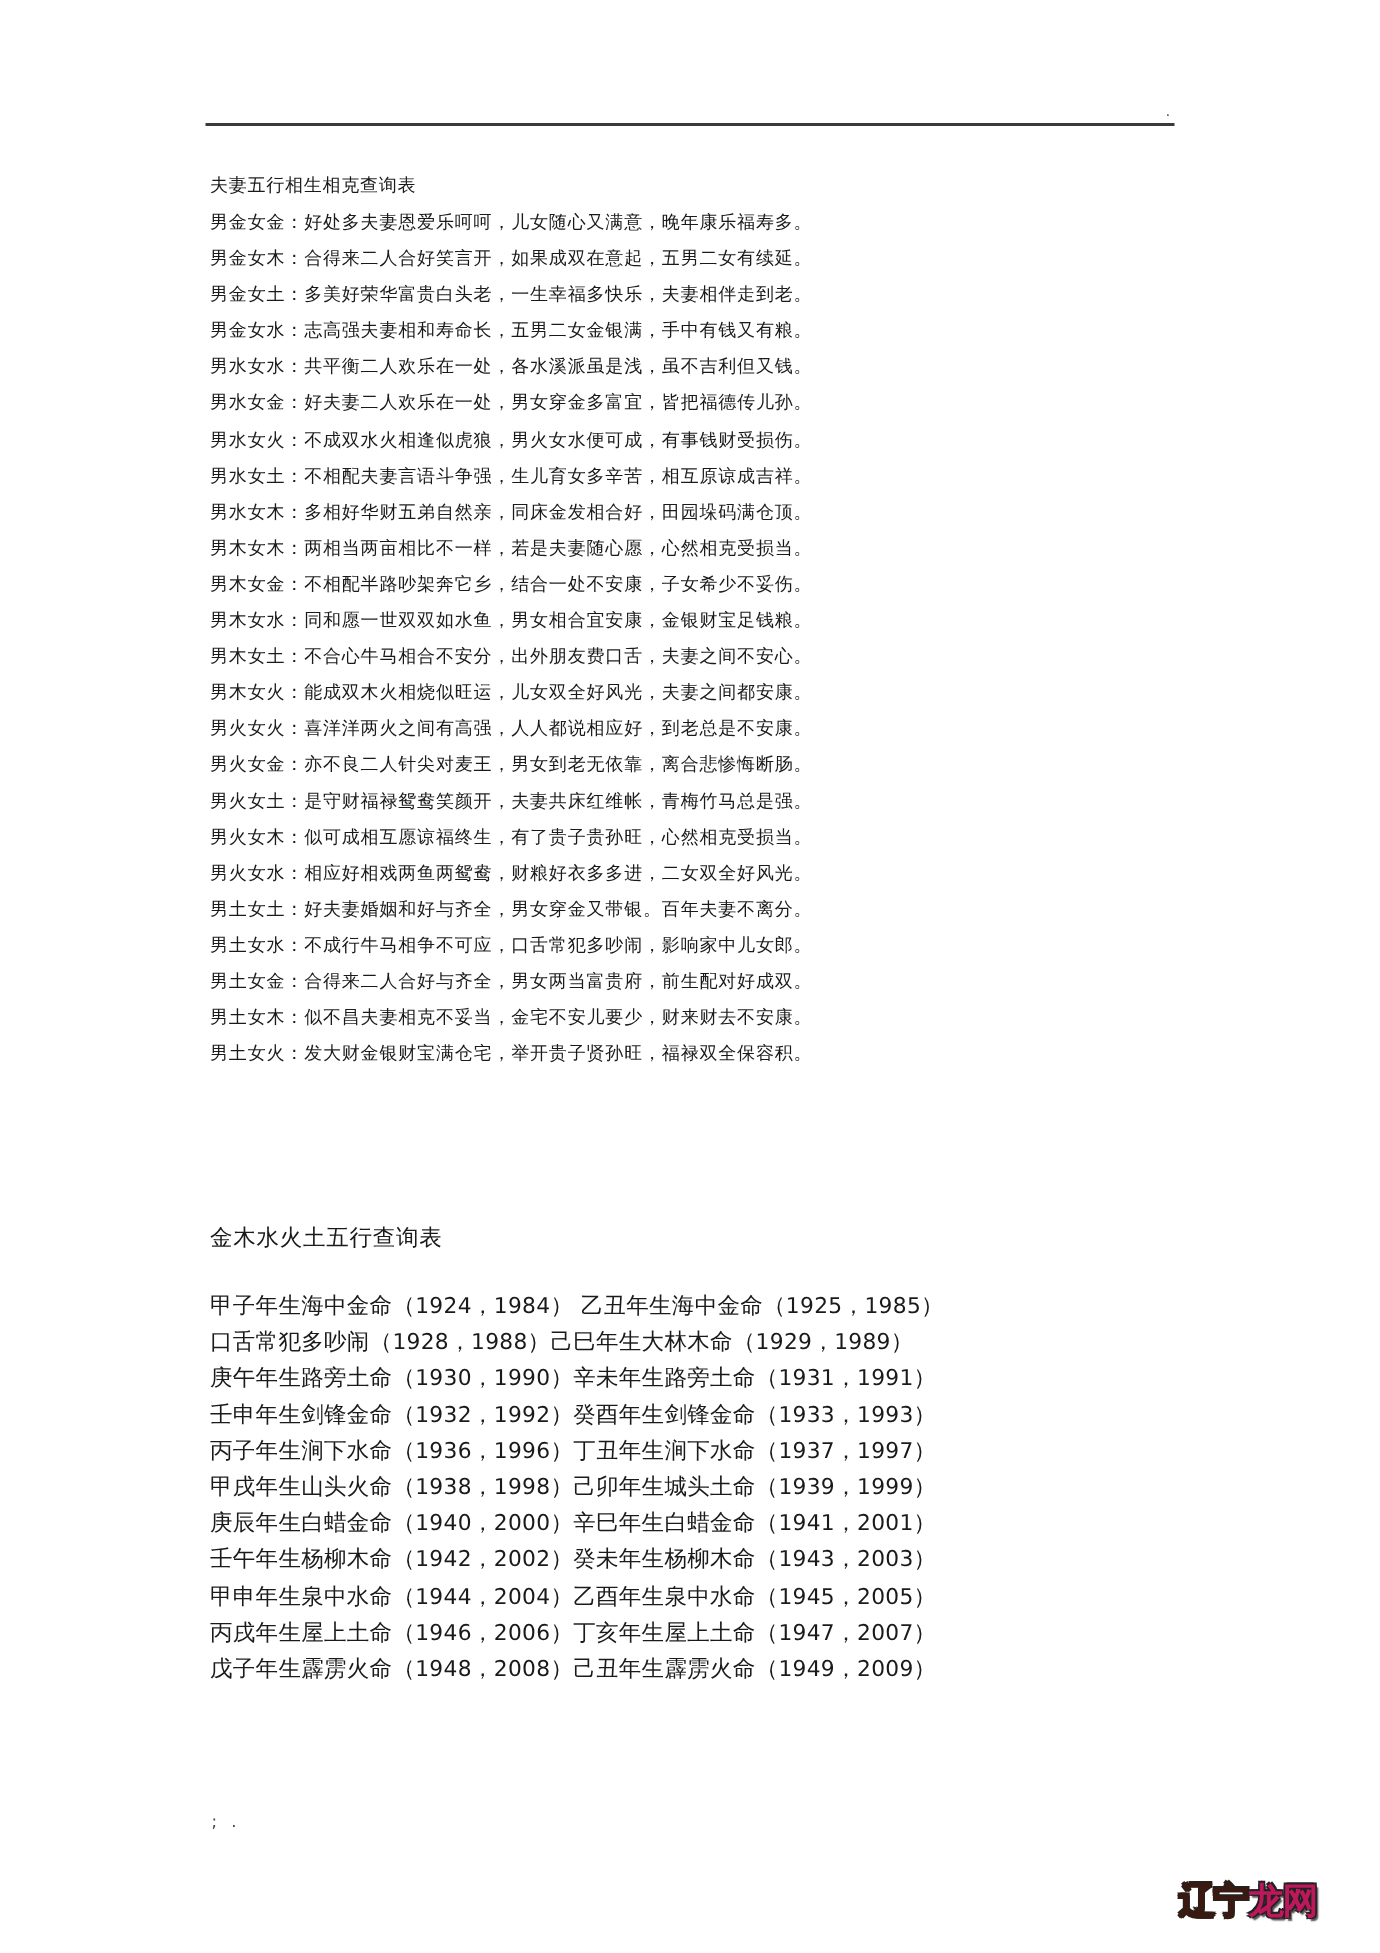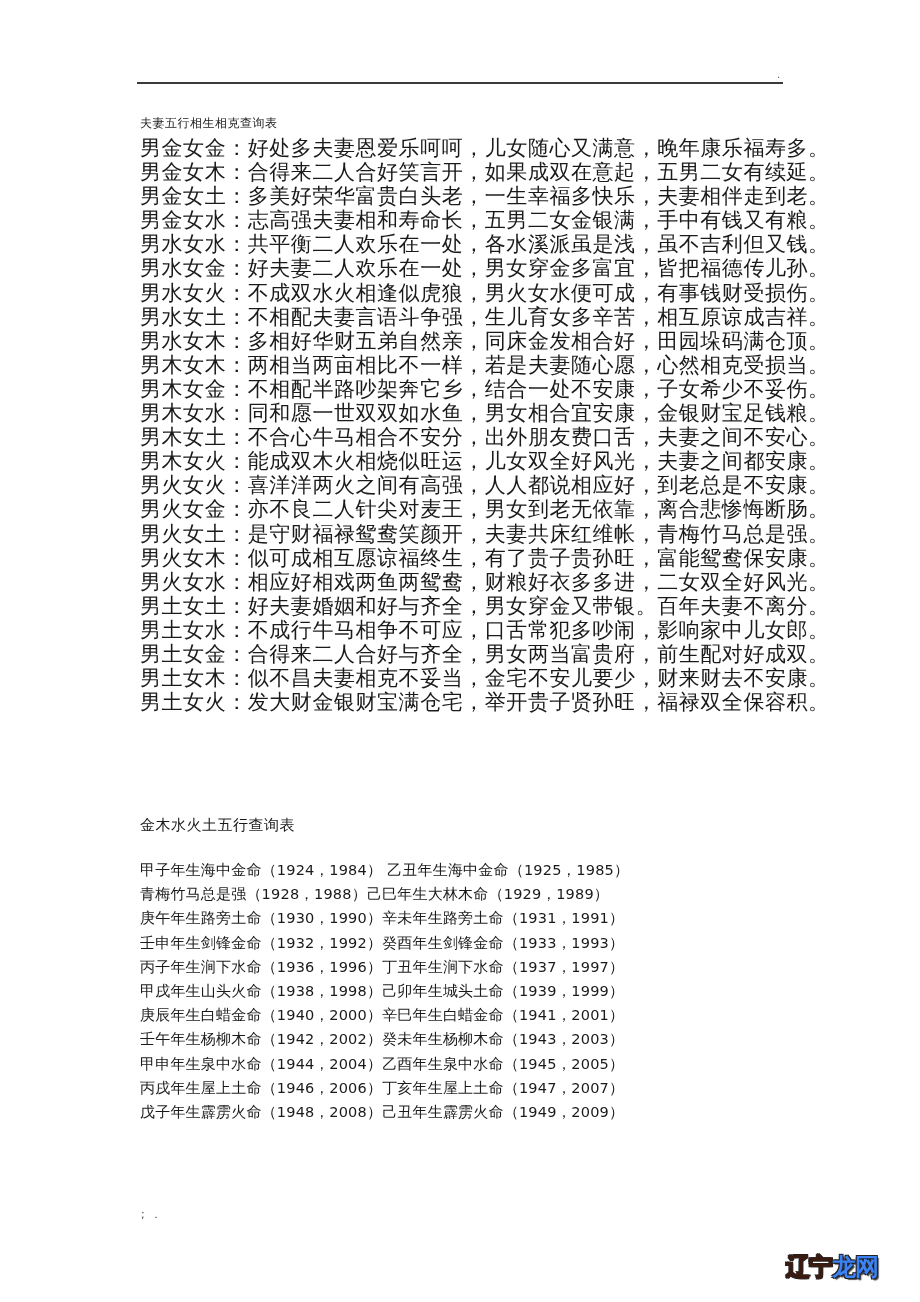--- a/index.html
+++ b/index.html
@@ -50,21 +50,21 @@
     position: absolute;
     left: 140px;
     top: 136px;
     margin: 0;
     padding: 0;
     list-style: none;
   }
   .pair-row {
     height: 24.1px;
     line-height: 24px;
-    font-size: 21px;
+    font-size: 12px;
     white-space: nowrap;
     letter-spacing: 0.55px;
   }
   .pair-key { }
   .year-list {
     position: absolute;
     left: 140px;
     top: 858px;
     margin: 0;
     padding: 0;
@@ -99,21 +99,21 @@
     line-height: 30px;
     letter-spacing: -1px;
     white-space: nowrap;
   }
   .wm-red {
     color: #737373;
     -webkit-text-stroke: 1px #3a1a10;
     text-shadow: 1px 1px 0 #222, -1px -1px 0 #222, 1px -1px 0 #222, -1px 1px 0 #222;
   }
   .wm-white {
-    color: #3b82f6;
+    color: #be185d;
     text-shadow: 1px 1px 0 #222, -1px -1px 0 #222, 1px -1px 0 #222, -1px 1px 0 #222, 2px 2px 1px #555;
   }
 </style>
 </head>
 <body>
 
 <div class="page">
   <div class="header-rule"></div>
   <div class="header-dot">.</div>
 
@@ -130,34 +130,34 @@
     <li class="pair-row"><span class="pair-key">男水女土</span><span>：</span><span>不相配夫妻言语斗争强，生儿育女多辛苦，相互原谅成吉祥。</span></li>
     <li class="pair-row"><span class="pair-key">男水女木</span><span>：</span><span>多相好华财五弟自然亲，同床金发相合好，田园垛码满仓顶。</span></li>
     <li class="pair-row"><span class="pair-key">男木女木</span><span>：</span><span>两相当两亩相比不一样，若是夫妻随心愿，心然相克受损当。</span></li>
     <li class="pair-row"><span class="pair-key">男木女金</span><span>：</span><span>不相配半路吵架奔它乡，结合一处不安康，子女希少不妥伤。</span></li>
     <li class="pair-row"><span class="pair-key">男木女水</span><span>：</span><span>同和愿一世双双如水鱼，男女相合宜安康，金银财宝足钱粮。</span></li>
     <li class="pair-row"><span class="pair-key">男木女土</span><span>：</span><span>不合心牛马相合不安分，出外朋友费口舌，夫妻之间不安心。</span></li>
     <li class="pair-row"><span class="pair-key">男木女火</span><span>：</span><span>能成双木火相烧似旺运，儿女双全好风光，夫妻之间都安康。</span></li>
     <li class="pair-row"><span class="pair-key">男火女火</span><span>：</span><span>喜洋洋两火之间有高强，人人都说相应好，到老总是不安康。</span></li>
     <li class="pair-row"><span class="pair-key">男火女金</span><span>：</span><span>亦不良二人针尖对麦王，男女到老无依靠，离合悲惨悔断肠。</span></li>
     <li class="pair-row"><span class="pair-key">男火女土</span><span>：</span><span>是守财福禄鸳鸯笑颜开，夫妻共床红维帐，青梅竹马总是强。</span></li>
-    <li class="pair-row"><span class="pair-key">男火女木</span><span>：</span><span>似可成相互愿谅福终生，有了贵子贵孙旺，富能鸳鸯保安康。</span></li>
+    <li class="pair-row"><span class="pair-key">男火女木</span><span>：</span><span>似可成相互愿谅福终生，有了贵子贵孙旺，心然相克受损当。</span></li>
     <li class="pair-row"><span class="pair-key">男火女水</span><span>：</span><span>相应好相戏两鱼两鸳鸯，财粮好衣多多进，二女双全好风光。</span></li>
     <li class="pair-row"><span class="pair-key">男土女土</span><span>：</span><span>好夫妻婚姻和好与齐全，男女穿金又带银。百年夫妻不离分。</span></li>
     <li class="pair-row"><span class="pair-key">男土女水</span><span>：</span><span>不成行牛马相争不可应，口舌常犯多吵闹，影响家中儿女郎。</span></li>
     <li class="pair-row"><span class="pair-key">男土女金</span><span>：</span><span>合得来二人合好与齐全，男女两当富贵府，前生配对好成双。</span></li>
     <li class="pair-row"><span class="pair-key">男土女木</span><span>：</span><span>似不昌夫妻相克不妥当，金宅不安儿要少，财来财去不安康。</span></li>
     <li class="pair-row"><span class="pair-key">男土女火</span><span>：</span><span>发大财金银财宝满仓宅，举开贵子贤孙旺，福禄双全保容积。</span></li>
   </ul>
 
   <div class="section-title title-2">金木水火土五行查询表</div>
 
   <ul class="year-list">
     <li class="year-row"><span>甲子年生海中金命</span><span>（</span><span class="num">1924，1984</span><span>）</span><span style="white-space:pre"> </span><span>乙丑年生海中金命</span><span>（</span><span class="num">1925，1985</span><span>）</span></li>
-    <li class="year-row"><span>青梅竹马总是强</span><span>（</span><span class="num">1928，1988</span><span>）</span><span>己巳年生大林木命</span><span>（</span><span class="num">1929，1989</span><span>）</span></li>
+    <li class="year-row"><span>口舌常犯多吵闹</span><span>（</span><span class="num">1928，1988</span><span>）</span><span>己巳年生大林木命</span><span>（</span><span class="num">1929，1989</span><span>）</span></li>
     <li class="year-row"><span>庚午年生路旁土命</span><span>（</span><span class="num">1930，1990</span><span>）</span><span>辛未年生路旁土命</span><span>（</span><span class="num">1931，1991</span><span>）</span></li>
     <li class="year-row"><span>壬申年生剑锋金命</span><span>（</span><span class="num">1932，1992</span><span>）</span><span>癸酉年生剑锋金命</span><span>（</span><span class="num">1933，1993</span><span>）</span></li>
     <li class="year-row"><span>丙子年生涧下水命</span><span>（</span><span class="num">1936，1996</span><span>）</span><span>丁丑年生涧下水命</span><span>（</span><span class="num">1937，1997</span><span>）</span></li>
     <li class="year-row"><span>甲戌年生山头火命</span><span>（</span><span class="num">1938，1998</span><span>）</span><span>己卯年生城头土命</span><span>（</span><span class="num">1939，1999</span><span>）</span></li>
     <li class="year-row"><span>庚辰年生白蜡金命</span><span>（</span><span class="num">1940，2000</span><span>）</span><span>辛巳年生白蜡金命</span><span>（</span><span class="num">1941，2001</span><span>）</span></li>
     <li class="year-row"><span>壬午年生杨柳木命</span><span>（</span><span class="num">1942，2002</span><span>）</span><span>癸未年生杨柳木命</span><span>（</span><span class="num">1943，2003</span><span>）</span></li>
     <li class="year-row"><span>甲申年生泉中水命</span><span>（</span><span class="num">1944，2004</span><span>）</span><span>乙酉年生泉中水命</span><span>（</span><span class="num">1945，2005</span><span>）</span></li>
     <li class="year-row"><span>丙戌年生屋上土命</span><span>（</span><span class="num">1946，2006</span><span>）</span><span>丁亥年生屋上土命</span><span>（</span><span class="num">1947，2007</span><span>）</span></li>
     <li class="year-row"><span>戊子年生霹雳火命</span><span>（</span><span class="num">1948，2008</span><span>）</span><span>己丑年生霹雳火命</span><span>（</span><span class="num">1949，2009</span><span>）</span></li>
   </ul>

